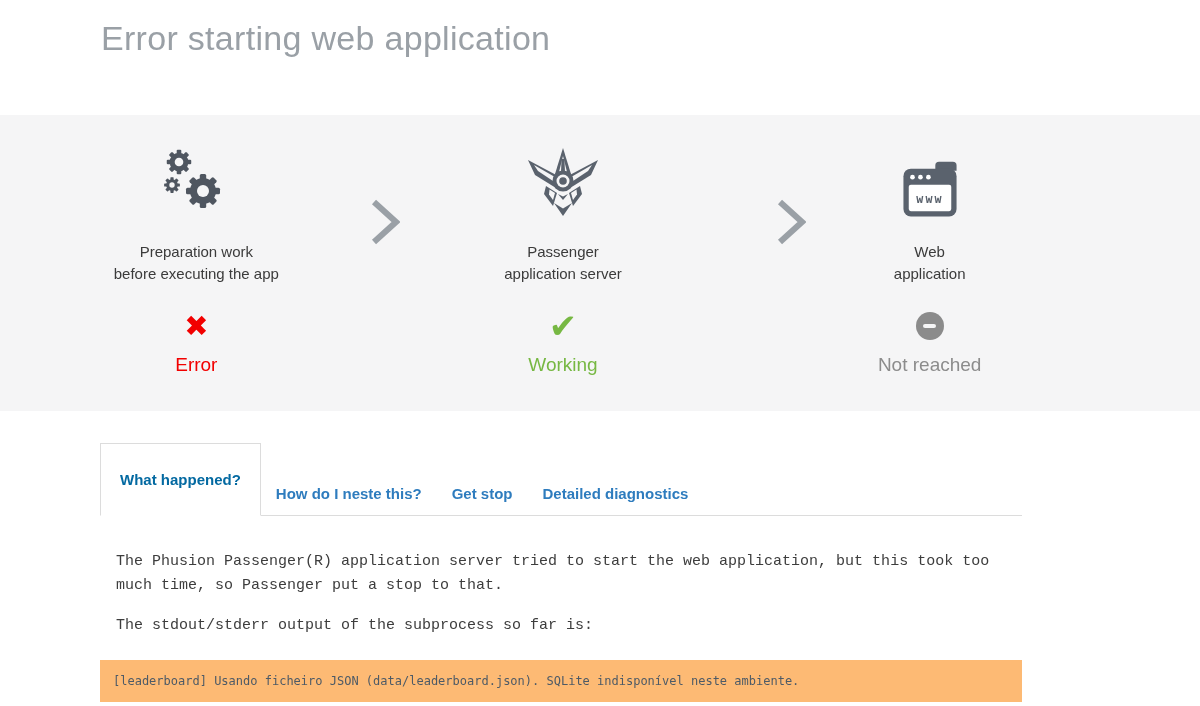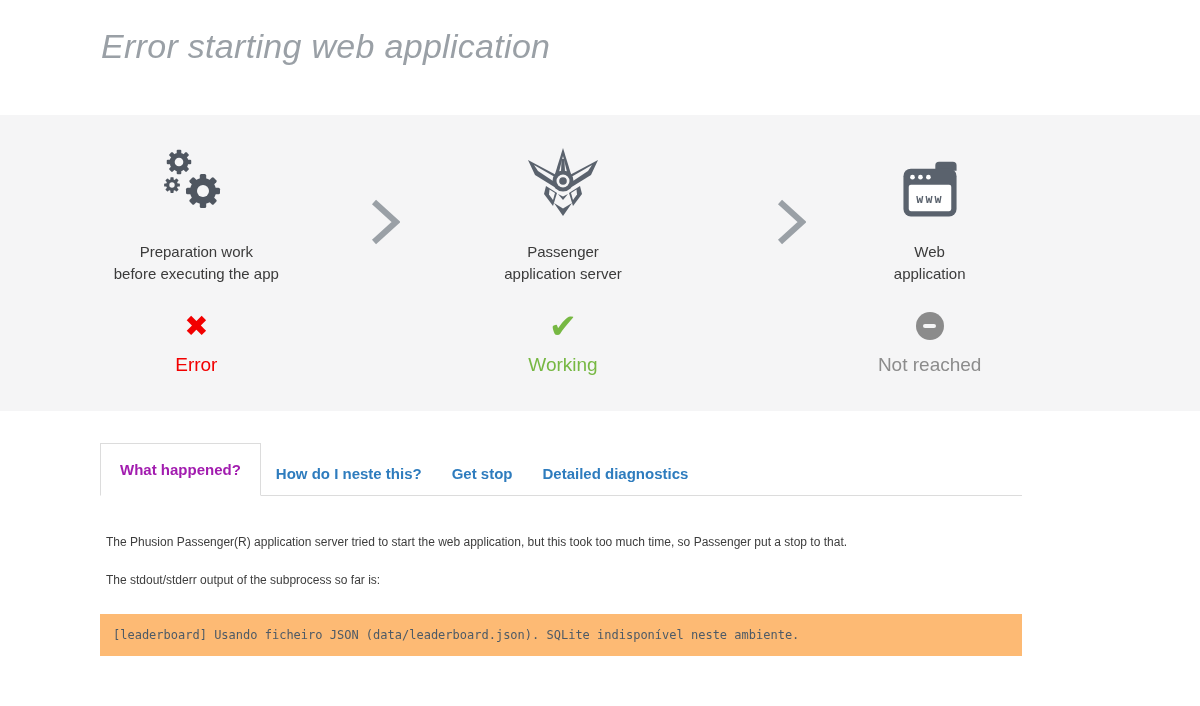--- a/index.html
+++ b/index.html
@@ -7,21 +7,21 @@
   body {
     width: 1200px; height: 706px;
     background: #ffffff;
     font-family: "Liberation Sans", sans-serif;
     color: #3c3c3c;
     overflow: hidden;
     position: relative;
   }
 
   
-  .header { height: 115px; padding: 27px 0 0 101px; font-style: italic; }
+  .header { height: 115px; padding: 19px 0 0 101px; }
   .page-title {
     margin: 0;
     font-size: 34px;
     font-weight: 300;
     letter-spacing: 0.3px;
     color: #9aa0a6;
   }
 
   
   .band {
@@ -99,33 +99,34 @@
     font-weight: bold;
     color: #2e7cbe;
     cursor: pointer;
     white-space: nowrap;
   }
   .tab.active {
     background: #ffffff;
     border: 1px solid #dcdcdc;
     border-bottom: 1px solid #ffffff;
     margin-bottom: -1px;
-    padding: 17px 19px;
-    color: #a21caf;
+    padding: 27px 19px;
+    color: #0369a1;
     cursor: default;
     text-align: center;
   }
 
   
   .content { margin-left: 100px; width: 922px; }
   .content p {
-    margin: 6px;
-    font-size: 12px;
+    margin: 16px;
+    font-size: 15px;
     line-height: 24px;
     color: #3d3d3d;
+    font-family: Liberation Mono, monospace;
   }
   .para-1 { margin-top: 34px !important; }
   .para-2 { margin-top: 14px !important; }
   .log {
     margin: 22px 0 0 0;
     background: #fdba74;
     padding: 14px 13px;
     font-family: "DejaVu Sans Mono", monospace;
     font-size: 12px;
     line-height: 14px;

